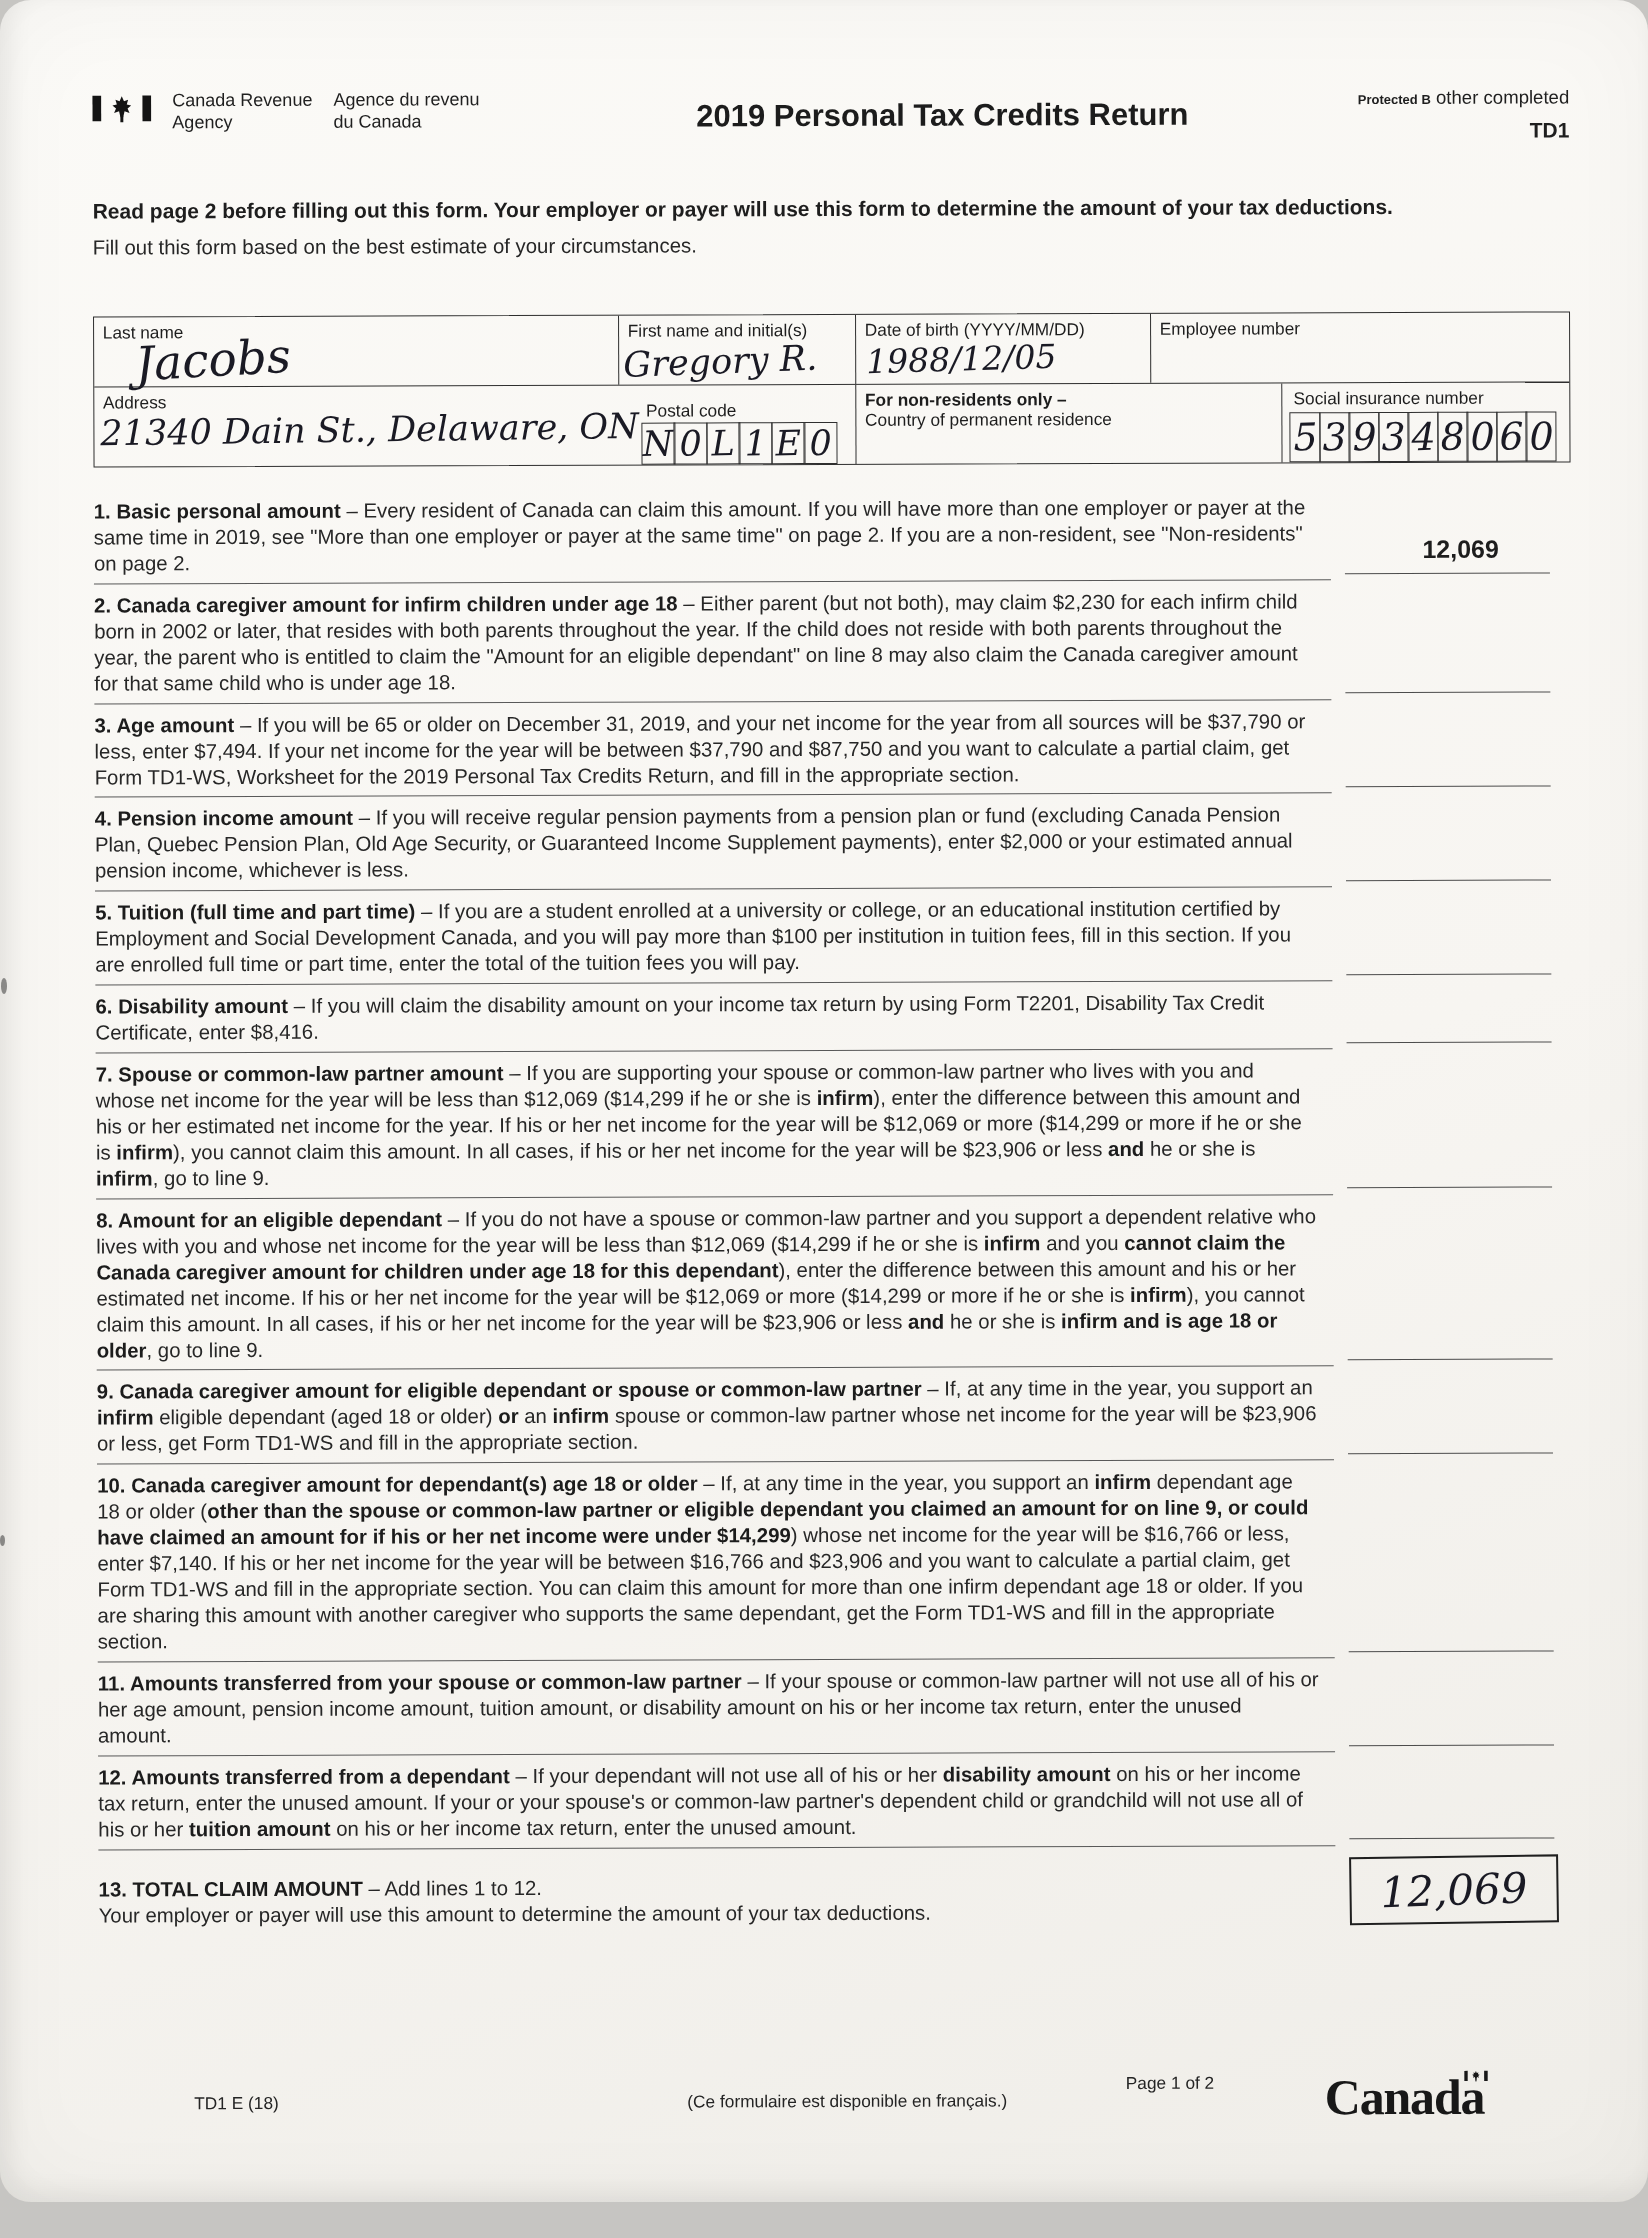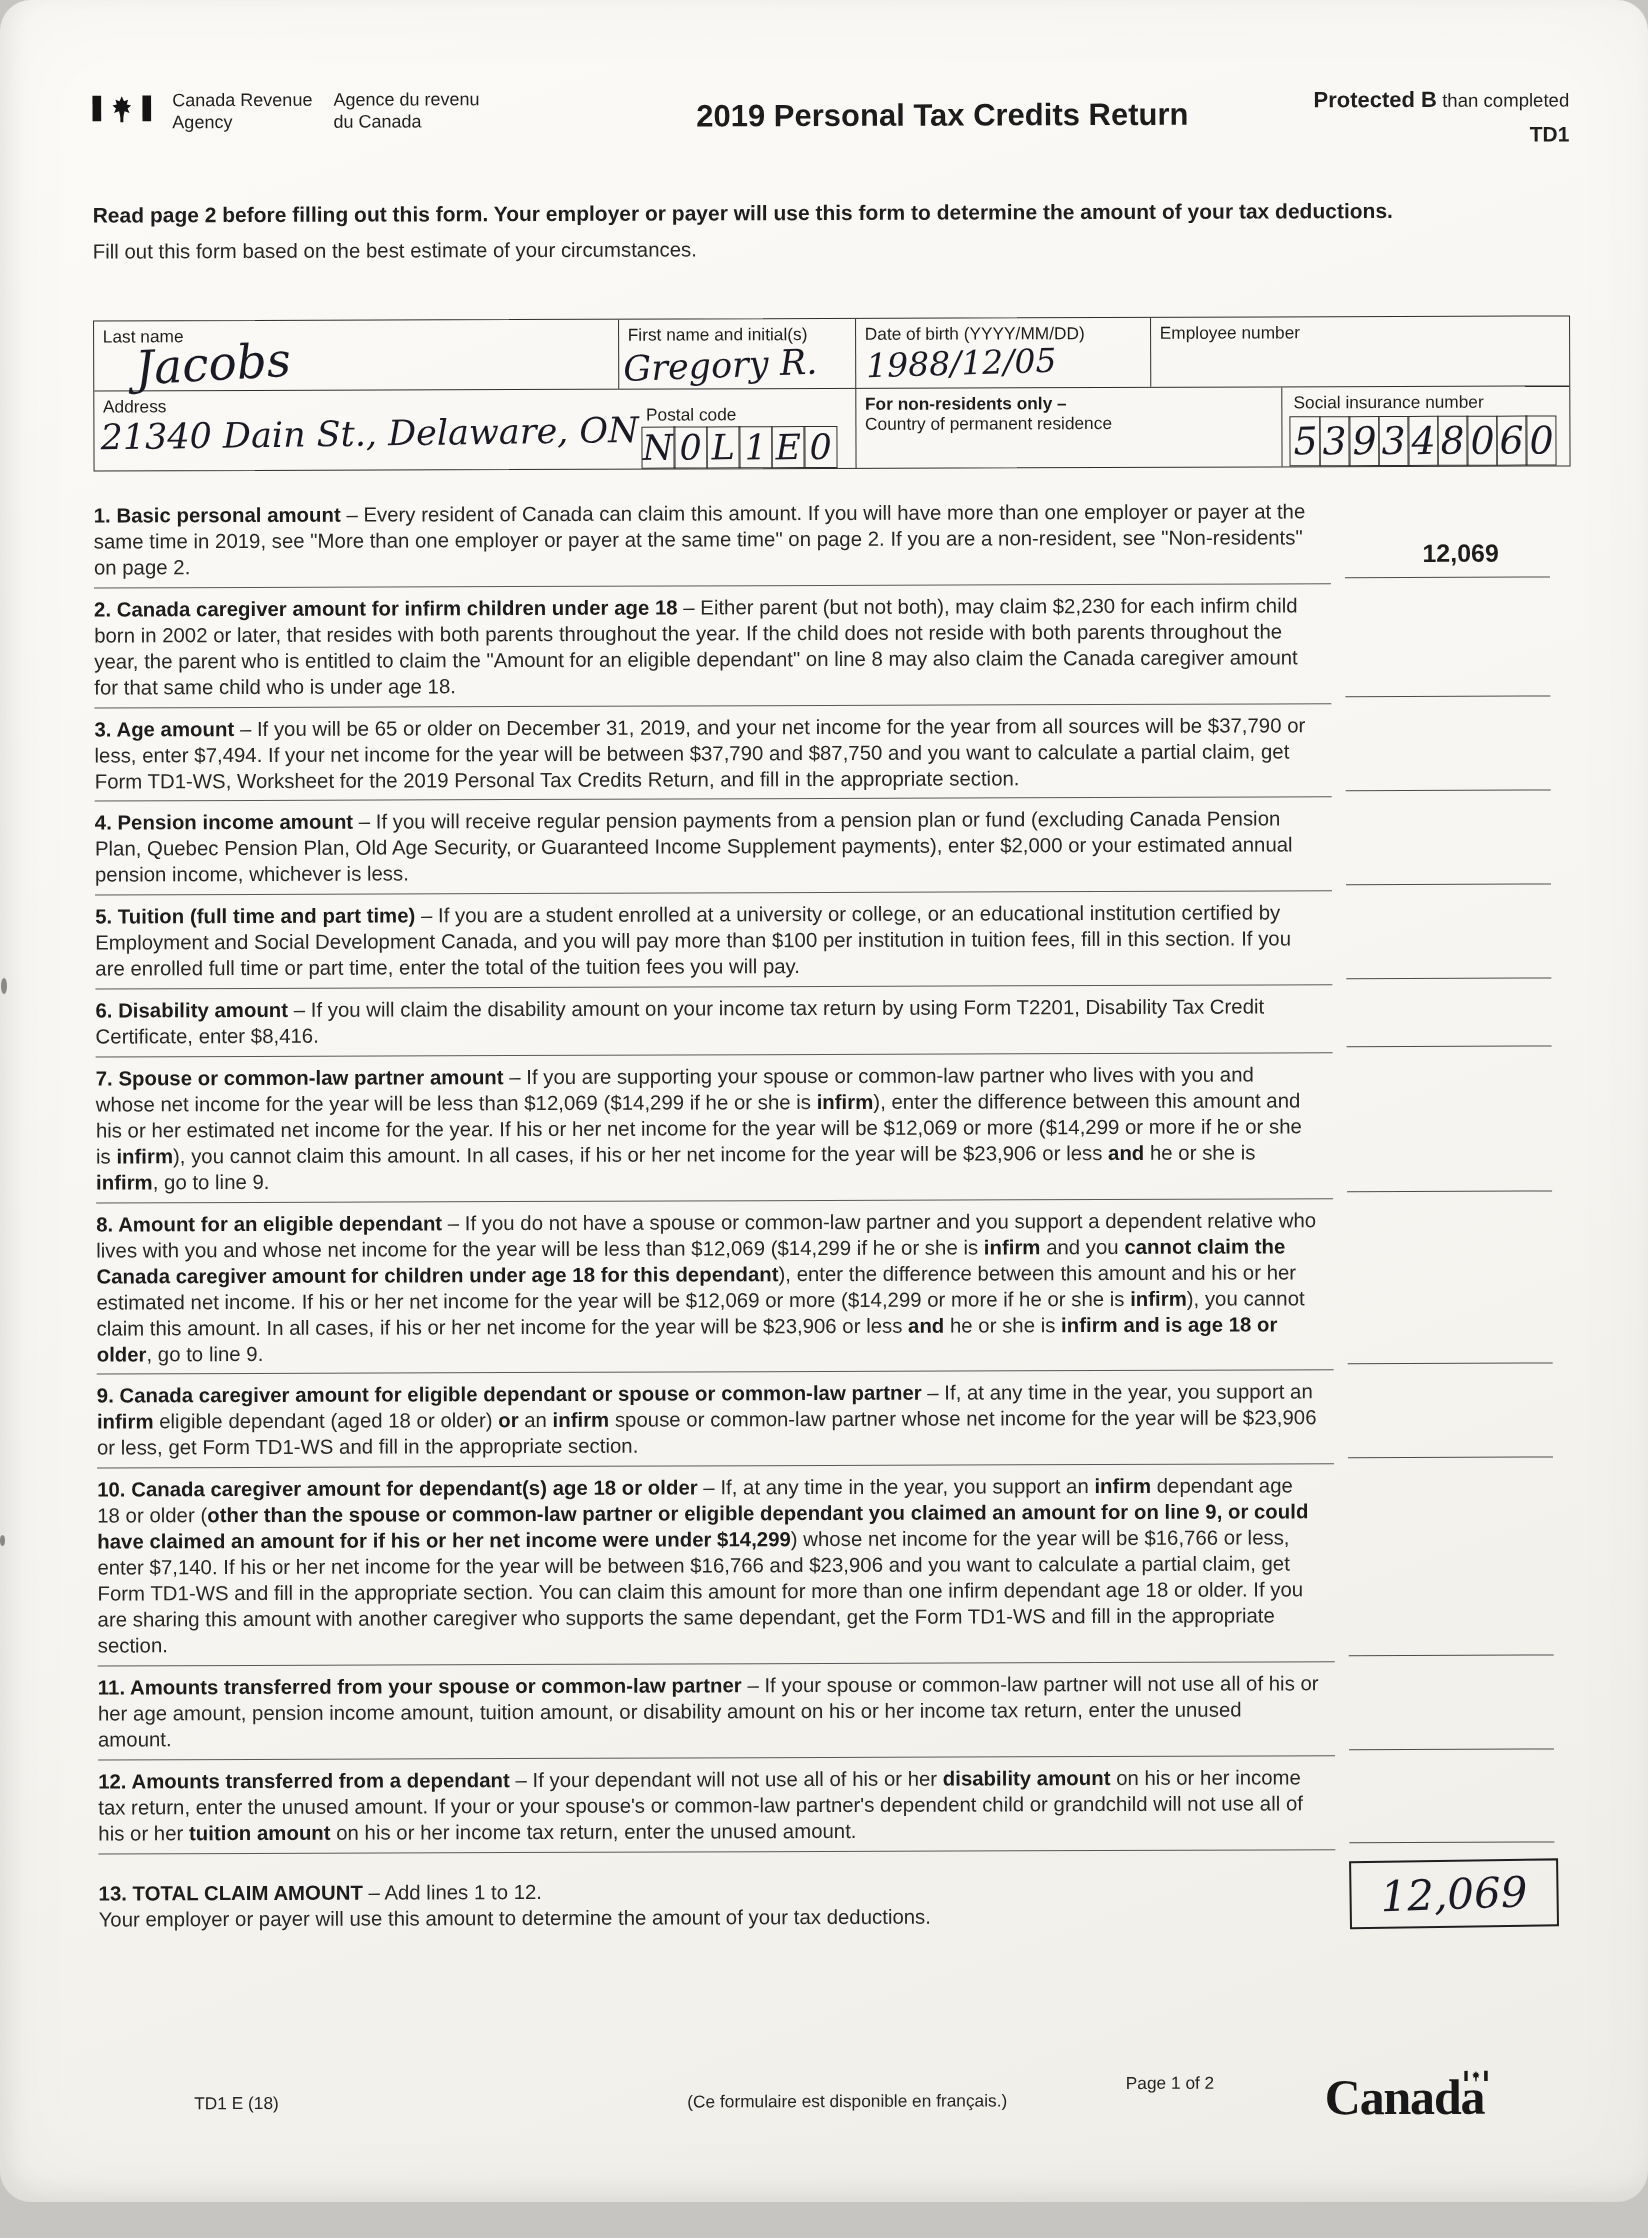--- a/index.html
+++ b/index.html
@@ -19,21 +19,21 @@
 
   
   .hdr{display:flex;align-items:flex-start;padding-top:88px;}
   .hdr-left{display:flex;gap:21px;width:532px;}
   .cra-flag{width:59px;height:30px;flex:0 0 auto;margin-top:2.5px;}
   .agency{white-space:pre-line;font-size:18px;line-height:21.7px;color:#1f1f1f;}
   .hdr-center{flex:1;text-align:center;padding-top:11px;}
   .title{margin:0;font-size:31px;line-height:33px;font-weight:bold;color:#1c1c1c;}
   .hdr-right{width:309px;text-align:right;padding-top:1.2px;}
   .protected{font-size:18.6px;color:#1f1f1f;}
-  .protected b{font-size:22px;}
+  .protected b{font-size:13px;}
   .formcode{font-size:21px;font-weight:600;margin-top:10px;color:#1f1f1f;}
 
   
   .intro{margin-top:52px;}
   .intro-bold{margin:0;font-size:21px;font-weight:bold;color:#1e1e1e;}
   .intro-reg{margin:12.4px 0 0 0;font-size:20.4px;color:#262626;}
 
   
   .idbox{margin-top:57px;border:1.9px solid #2e2e2e;}
   .idrow{display:flex;}
@@ -118,21 +118,21 @@
           </svg>
           <div class="agency">Canada Revenue
 Agency</div>
           <div class="agency">Agence du revenu
 du Canada</div>
         </div>
         <div class="hdr-center">
           <h1 class="title">2019 Personal Tax Credits Return</h1>
         </div>
         <div class="hdr-right">
-          <div class="protected"><b>Protected B</b><span> than completed</span></div>
+          <div class="protected"><b>Protected B</b><span> other completed</span></div>
           <div class="formcode">TD1</div>
         </div>
       </header>
 
       <section class="intro">
         <p class="intro-bold">Read page 2 before filling out this form. Your employer or payer will use this form to determine the amount of your tax deductions.</p>
         <p class="intro-reg">Fill out this form based on the best estimate of your circumstances.</p>
       </section>
 
       <section class="idbox">

